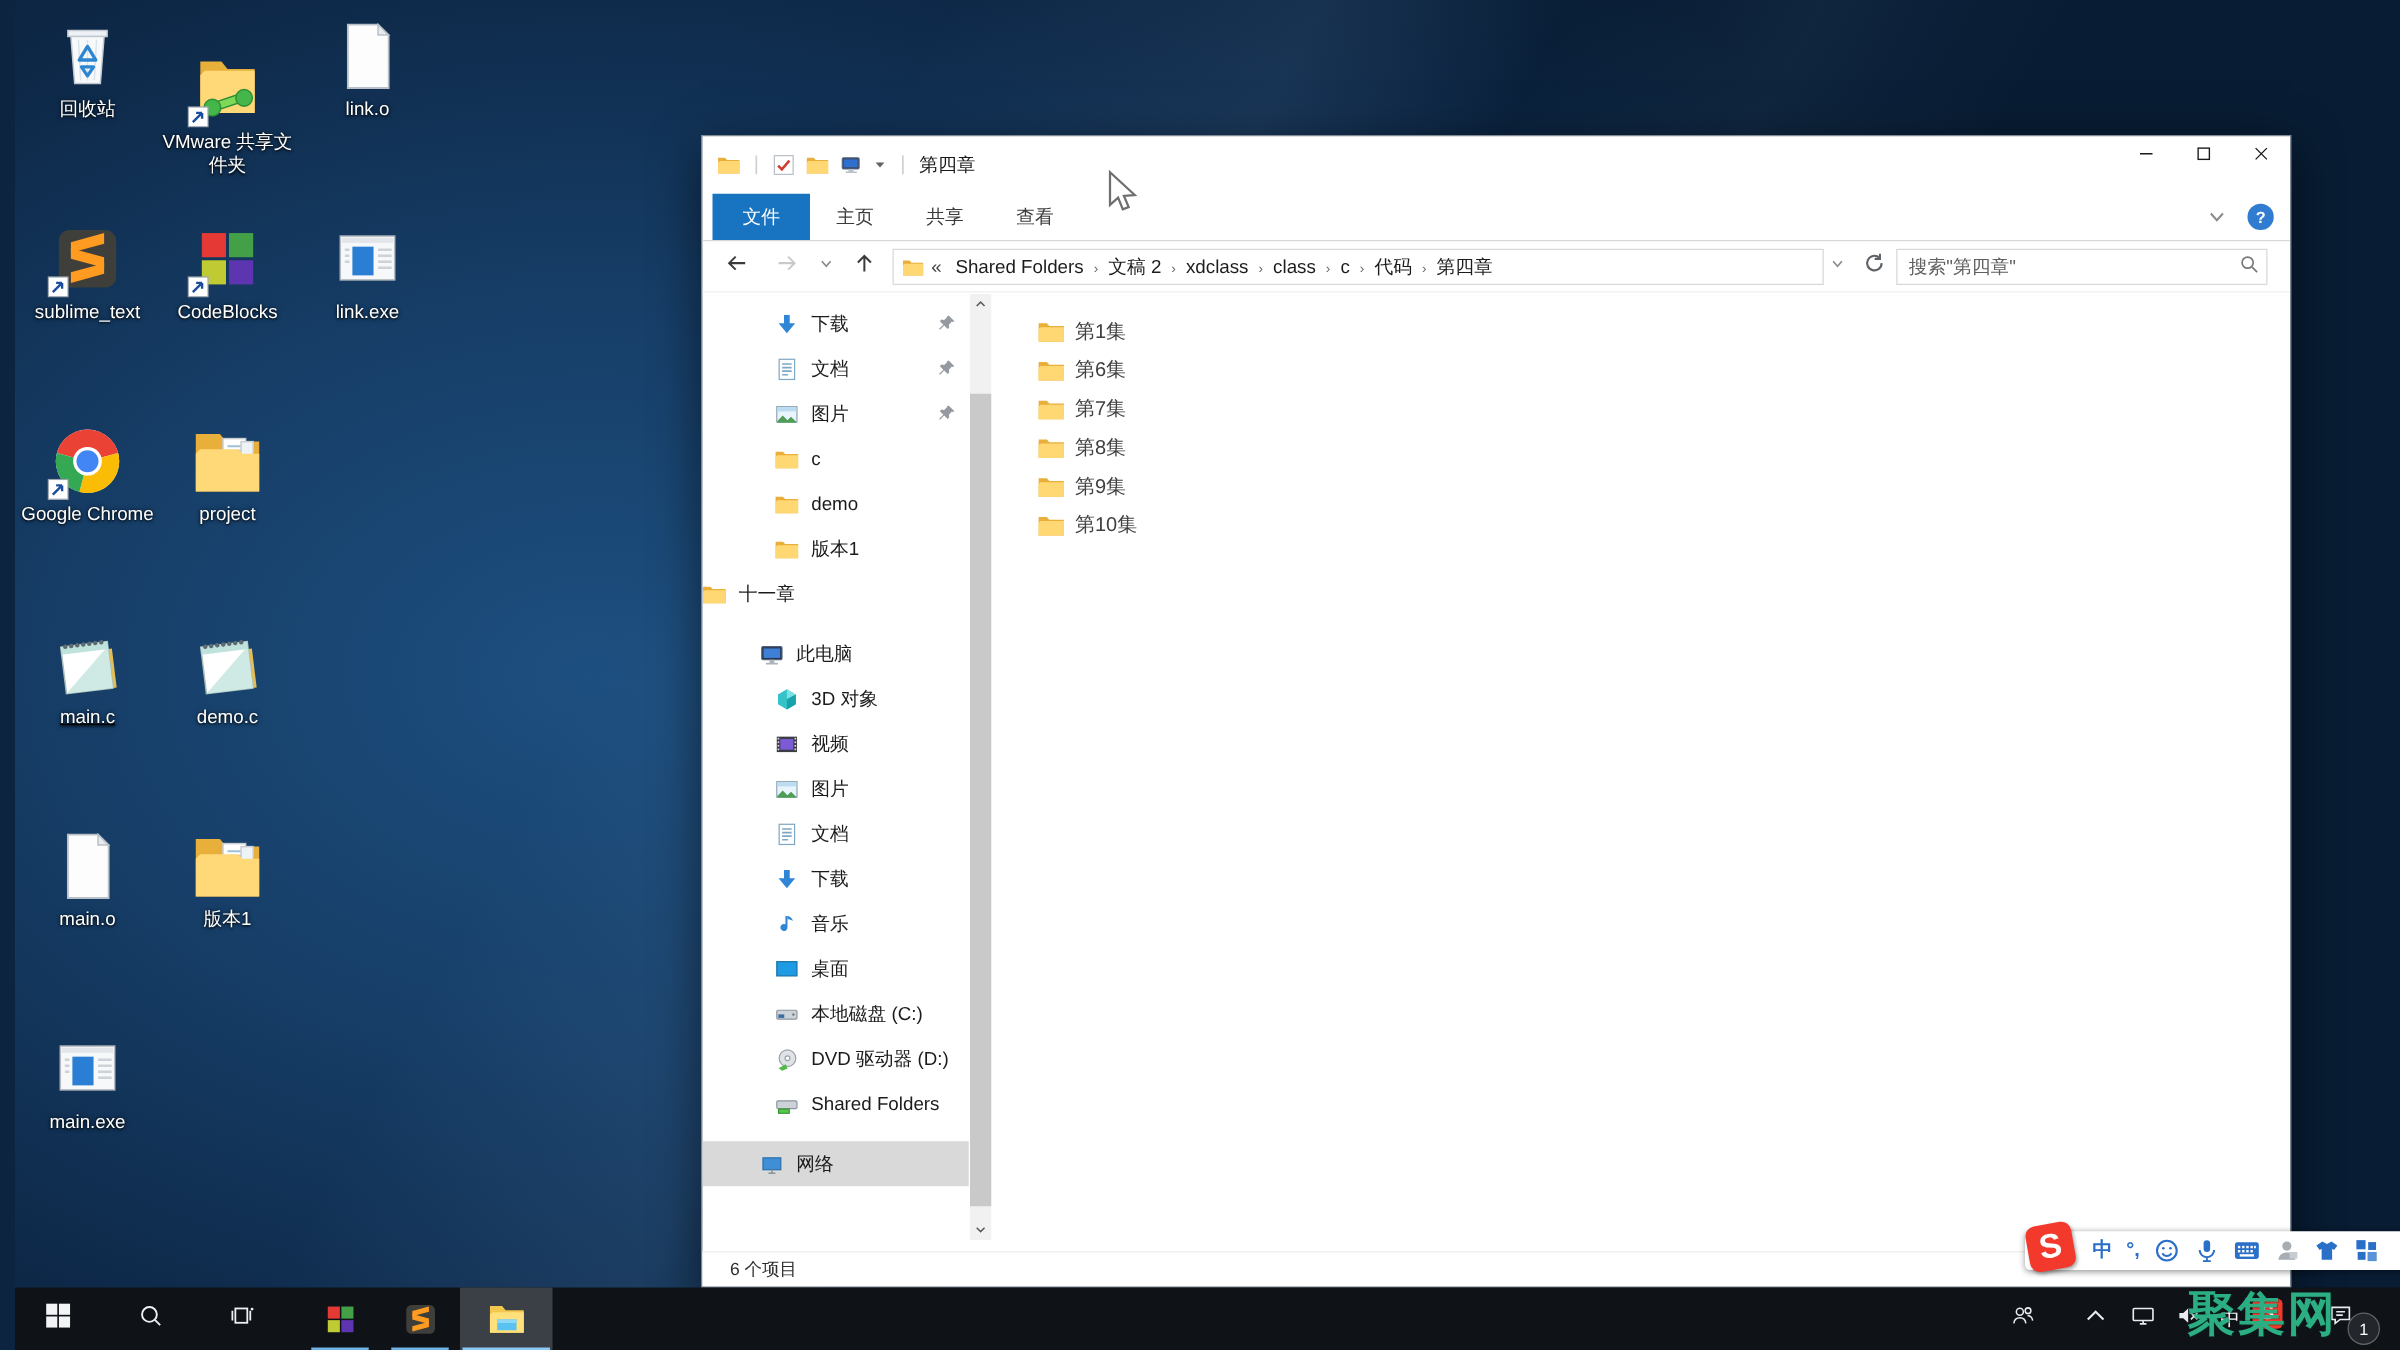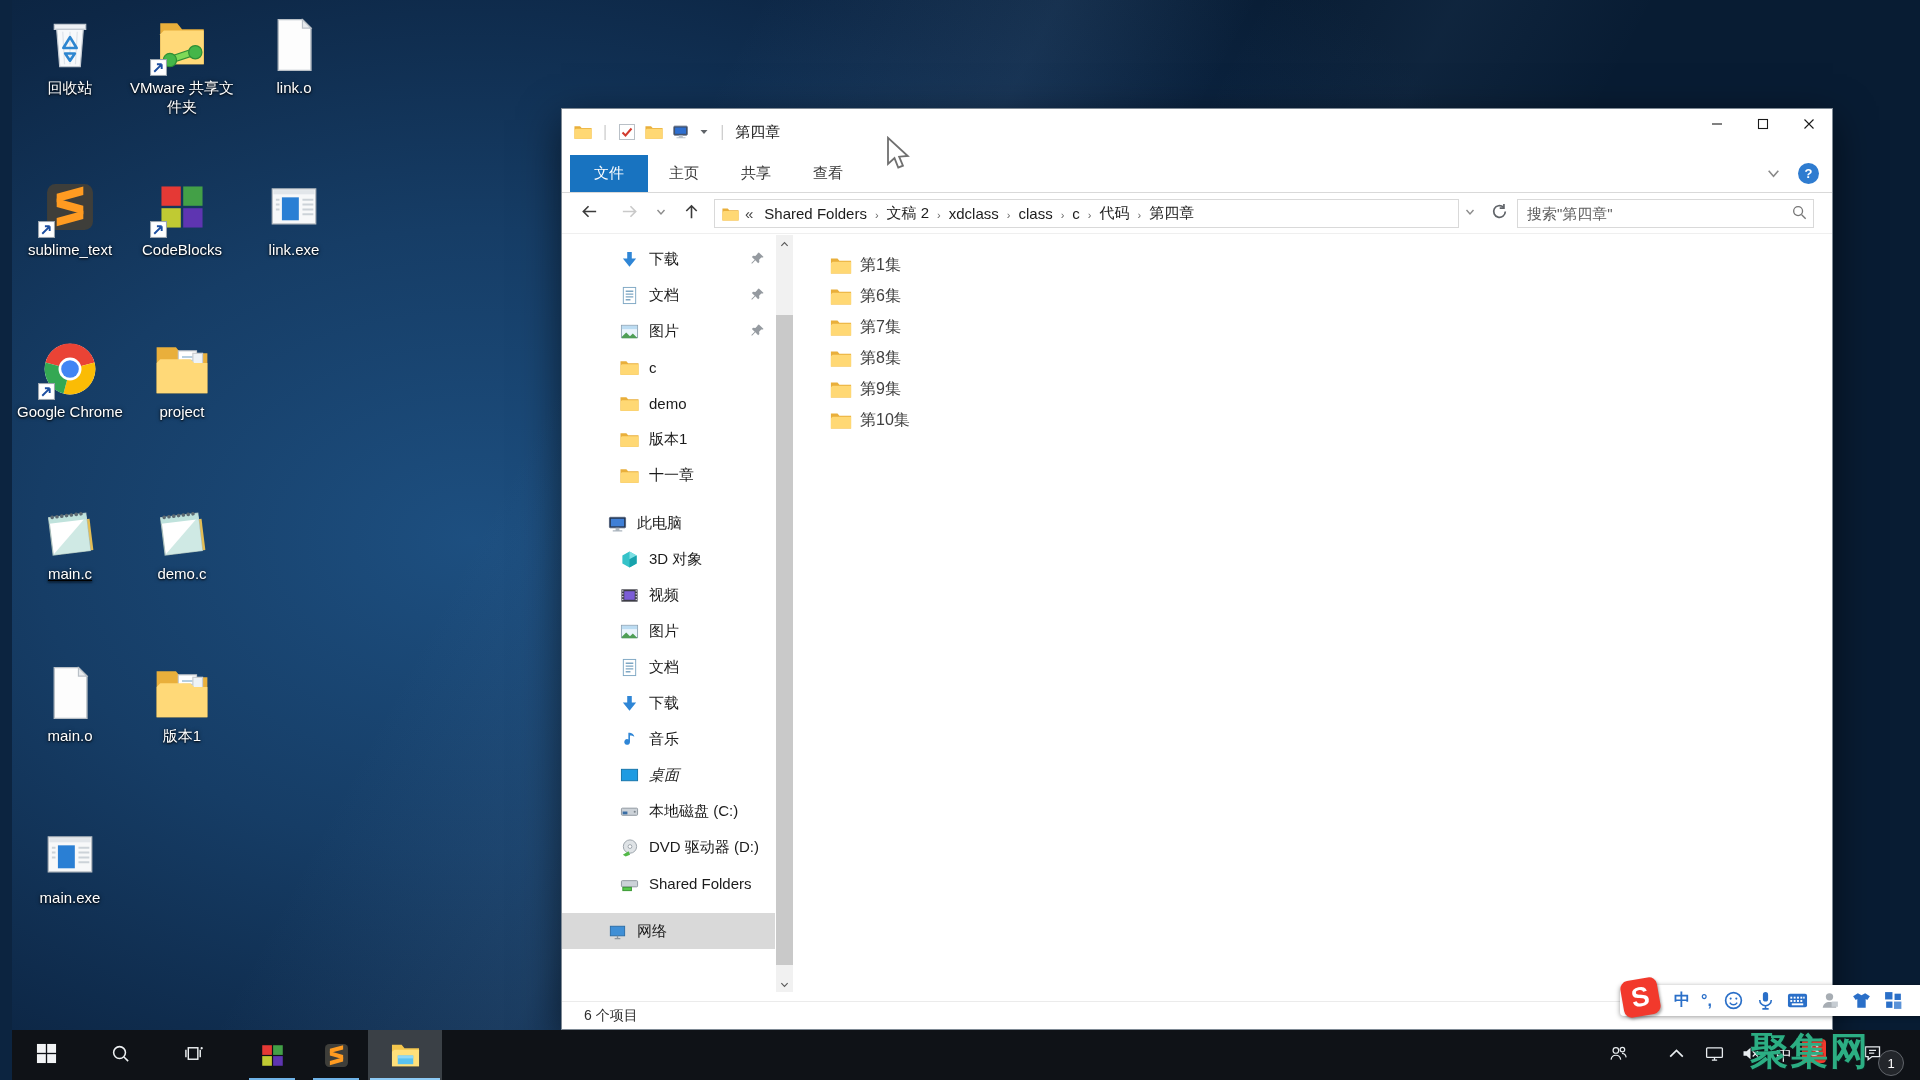--- a/index.html
+++ b/index.html
@@ -114,21 +114,21 @@
           <svg viewBox="0 0 48 48">
             <path d="M11 7h26v4H11z" fill="#eef1f5" stroke="#c2c9d1"></path>
             <path d="M13 11h22l-2.5 31h-17z" fill="#f7f9fb" stroke="#c2c9d1"></path>
             <path d="M18 13l1.5 27M24 13v27M30 13l-1.5 27" stroke="#dde3ea" fill="none"></path>
             <path d="M24 17.5l5.5 9h-11z" fill="none" stroke="#2e86d0" stroke-width="2.2" stroke-linejoin="round"></path>
             <path d="M20 31h8l-4 6z" fill="none" stroke="#2e86d0" stroke-width="2.2" stroke-linejoin="round"></path>
           </svg>
         </div>
         <div class="lb">回收站</div>
       </div>
-      <div class="dicon" style="grid-column-start: 2; grid-row-start: 1;">
+      <div class="dicon" style="grid-column-start: 2; grid-row-start: 1; justify-content: center;">
         <div class="ic">
           <svg viewBox="0 0 48 48">
             <path d="M6 40V6h14l4 5h18v29z" fill="#e9af3b"></path>
             <path d="M6 40V15l3-3h33v28z" fill="#ffd978"></path>
             <path d="M14 33.5l18-6 2.2 5-18 6z" fill="#7ed957" stroke="#2f8f35"></path>
             <circle cx="14" cy="36.5" r="5.5" fill="#45b649" stroke="#2f8f35"></circle>
             <circle cx="35" cy="30" r="5.5" fill="#45b649" stroke="#2f8f35"></circle>
           </svg>
           <span class="sc">
             <svg viewBox="0 0 16 16">
@@ -505,21 +505,21 @@
             </div>
             <div class="nrow" style="padding-left: 58px;">
               <span class="nic">
                 <svg viewBox="0 0 20 16">
                   <path d="M.5 15.5V1.5h6.2l1.8 2h11v12z" fill="#e9af3b"></path>
                   <path d="M.5 15.5V5.8l1.6-1.3h17.4v11z" fill="#ffd874"></path>
                 </svg>
               </span>
               <span>版本1</span>
             </div>
-            <div class="nrow" style="padding-left: 58px;">
+            <div class="nrow" style="">
               <span class="nic">
                 <svg viewBox="0 0 20 16">
                   <path d="M.5 15.5V1.5h6.2l1.8 2h11v12z" fill="#e9af3b"></path>
                   <path d="M.5 15.5V5.8l1.6-1.3h17.4v11z" fill="#ffd874"></path>
                 </svg>
               </span>
               <span>十一章</span>
             </div>
             <div class="nrow" style="margin-top: 12px; padding-left: 46px;">
               <span class="nic">
@@ -589,21 +589,21 @@
             </div>
             <div class="nrow" style="padding-left: 58px;">
               <span class="nic">
                 <svg viewBox="0 0 20 20">
                   <path d="M8.8 3h1.7v9.6a3 3 0 1 1-1.7-2.7z" fill="#2f86d6"></path>
                   <path d="M10.5 3c2.3.4 4.2 2 4.6 4.2-1.3-1-2.9-1.5-4.6-1.5z" fill="#2f86d6"></path>
                 </svg>
               </span>
               <span>音乐</span>
             </div>
-            <div class="nrow" style="padding-left: 58px; font-style: italic;">
+            <div class="nrow" style="padding-left: 58px;">
               <span class="nic">
                 <svg viewBox="0 0 20 20">
                   <rect x="1.5" y="3.5" width="17" height="12" fill="#1e9be2" stroke="#1573a8"></rect>
                 </svg>
               </span>
               <span>桌面</span>
             </div>
             <div class="nrow" style="padding-left: 58px;">
               <span class="nic">
                 <svg viewBox="0 0 20 20">

